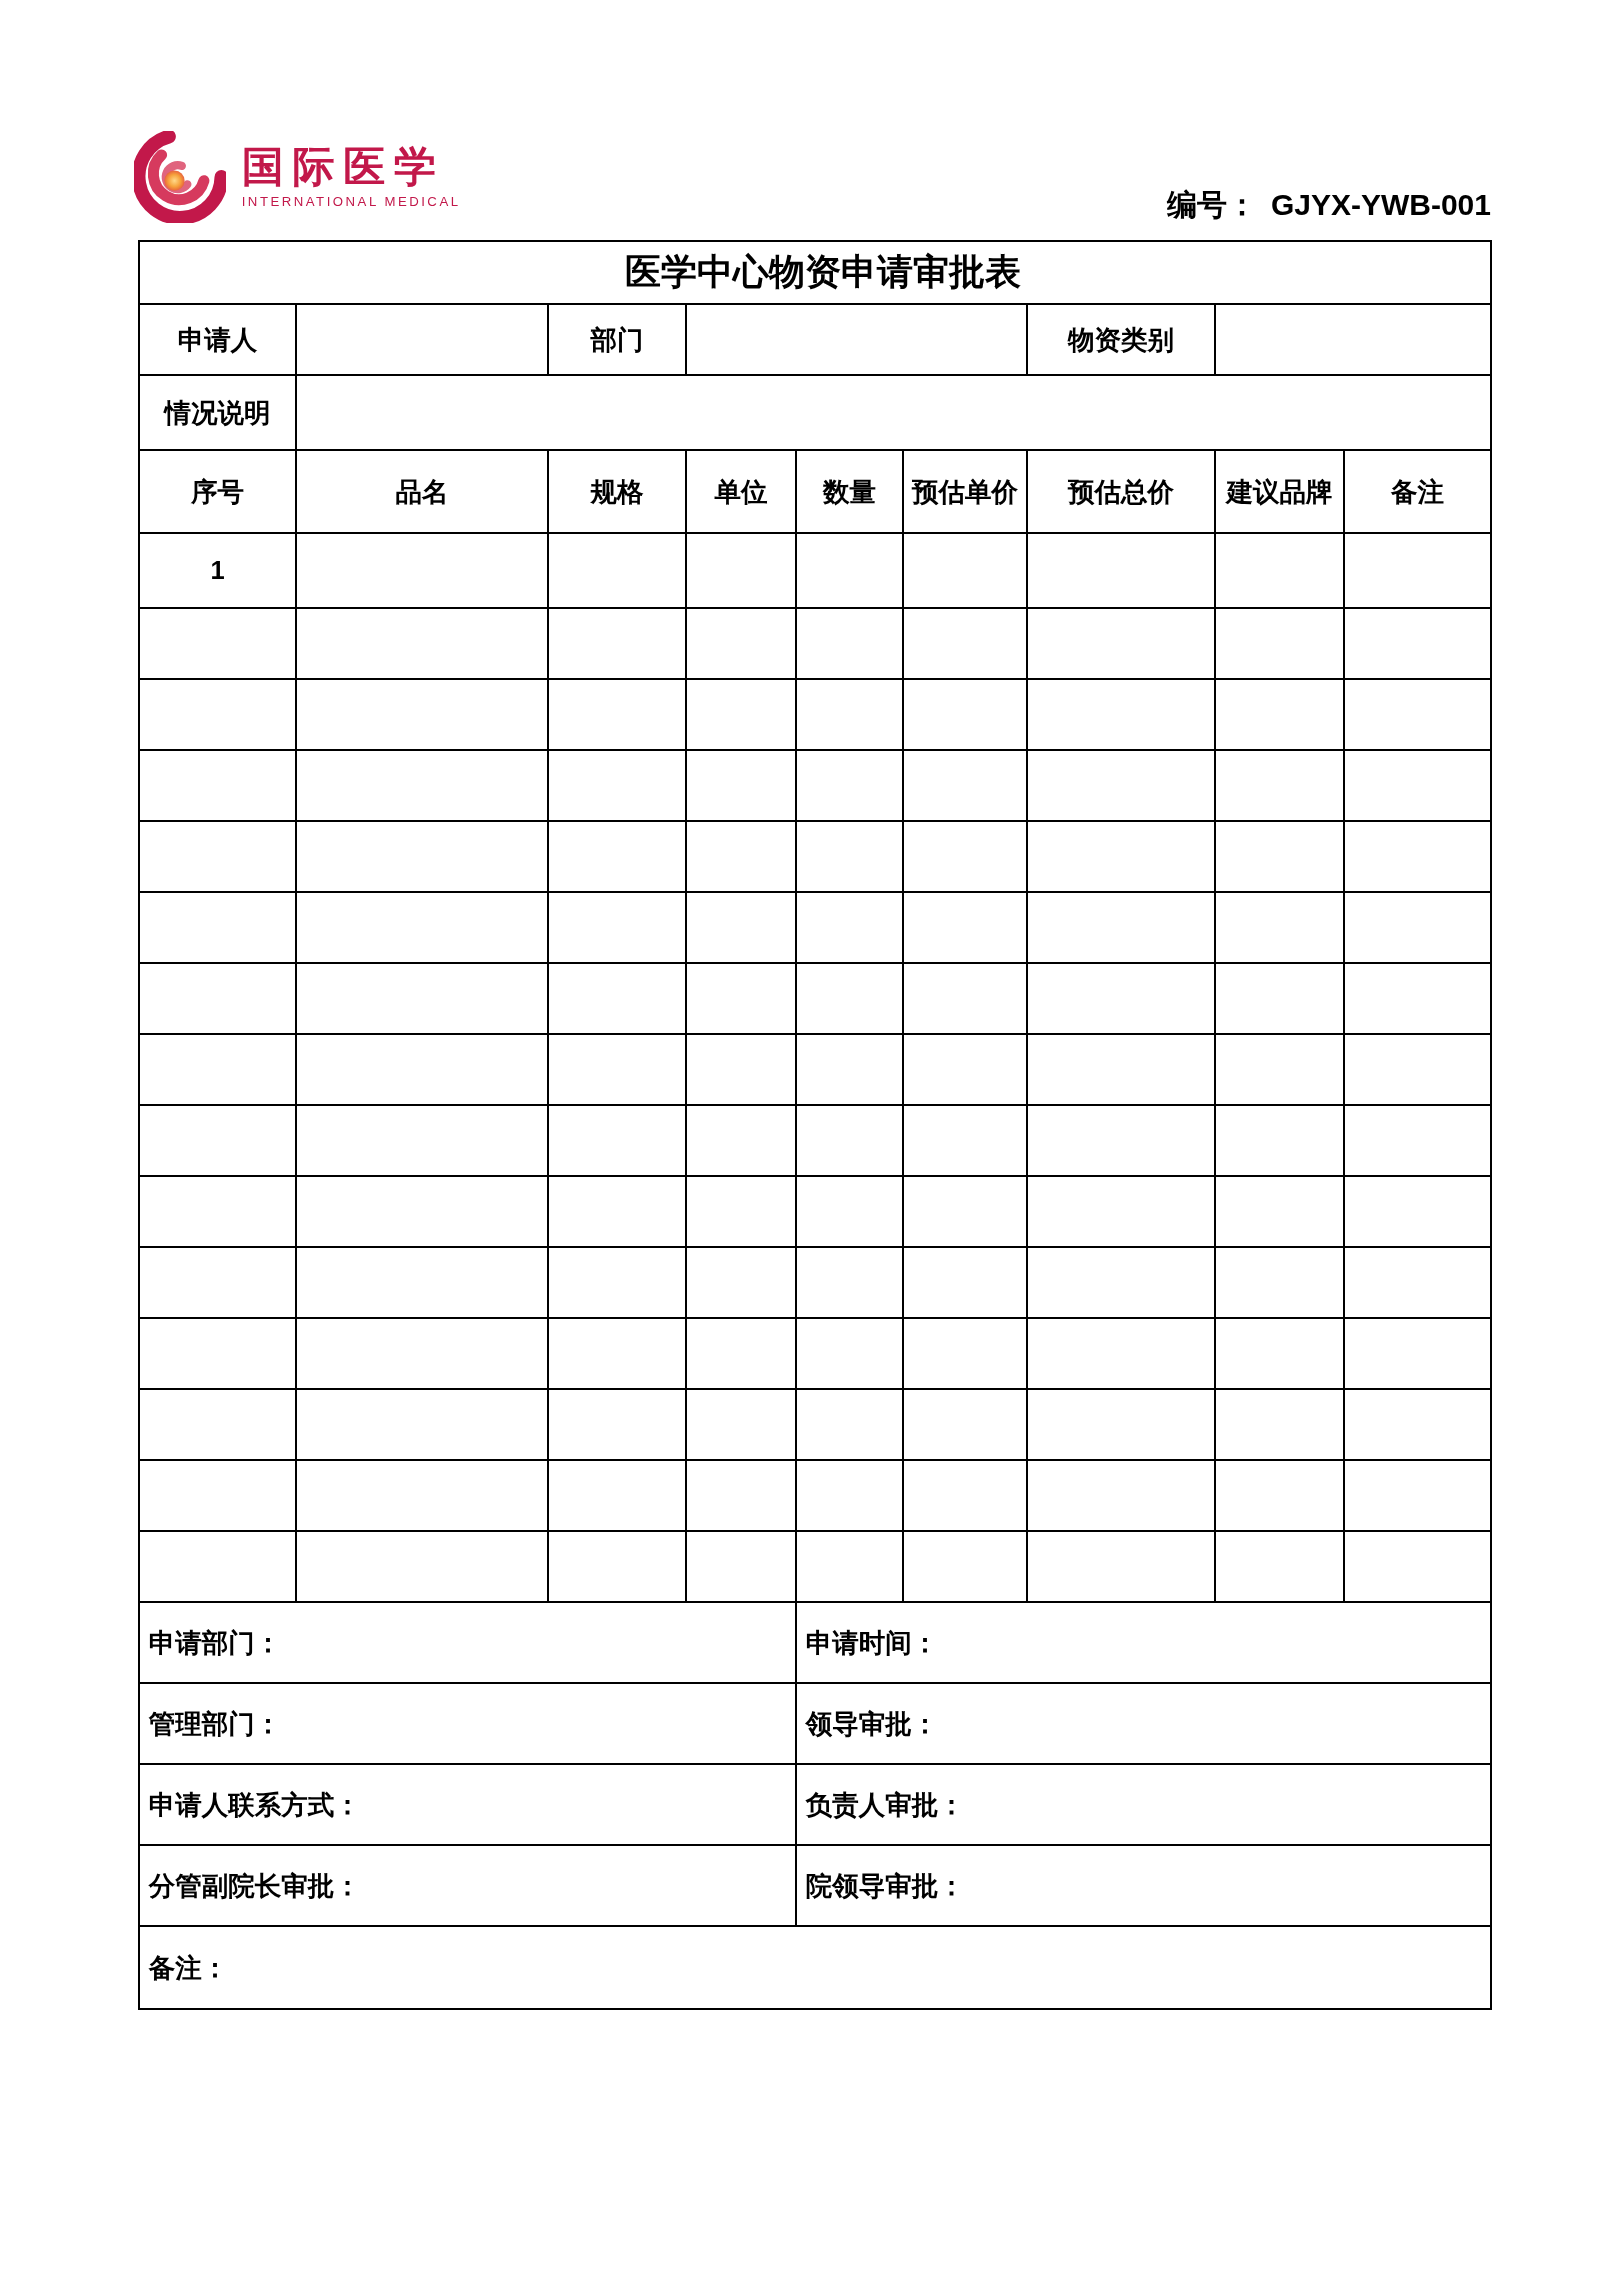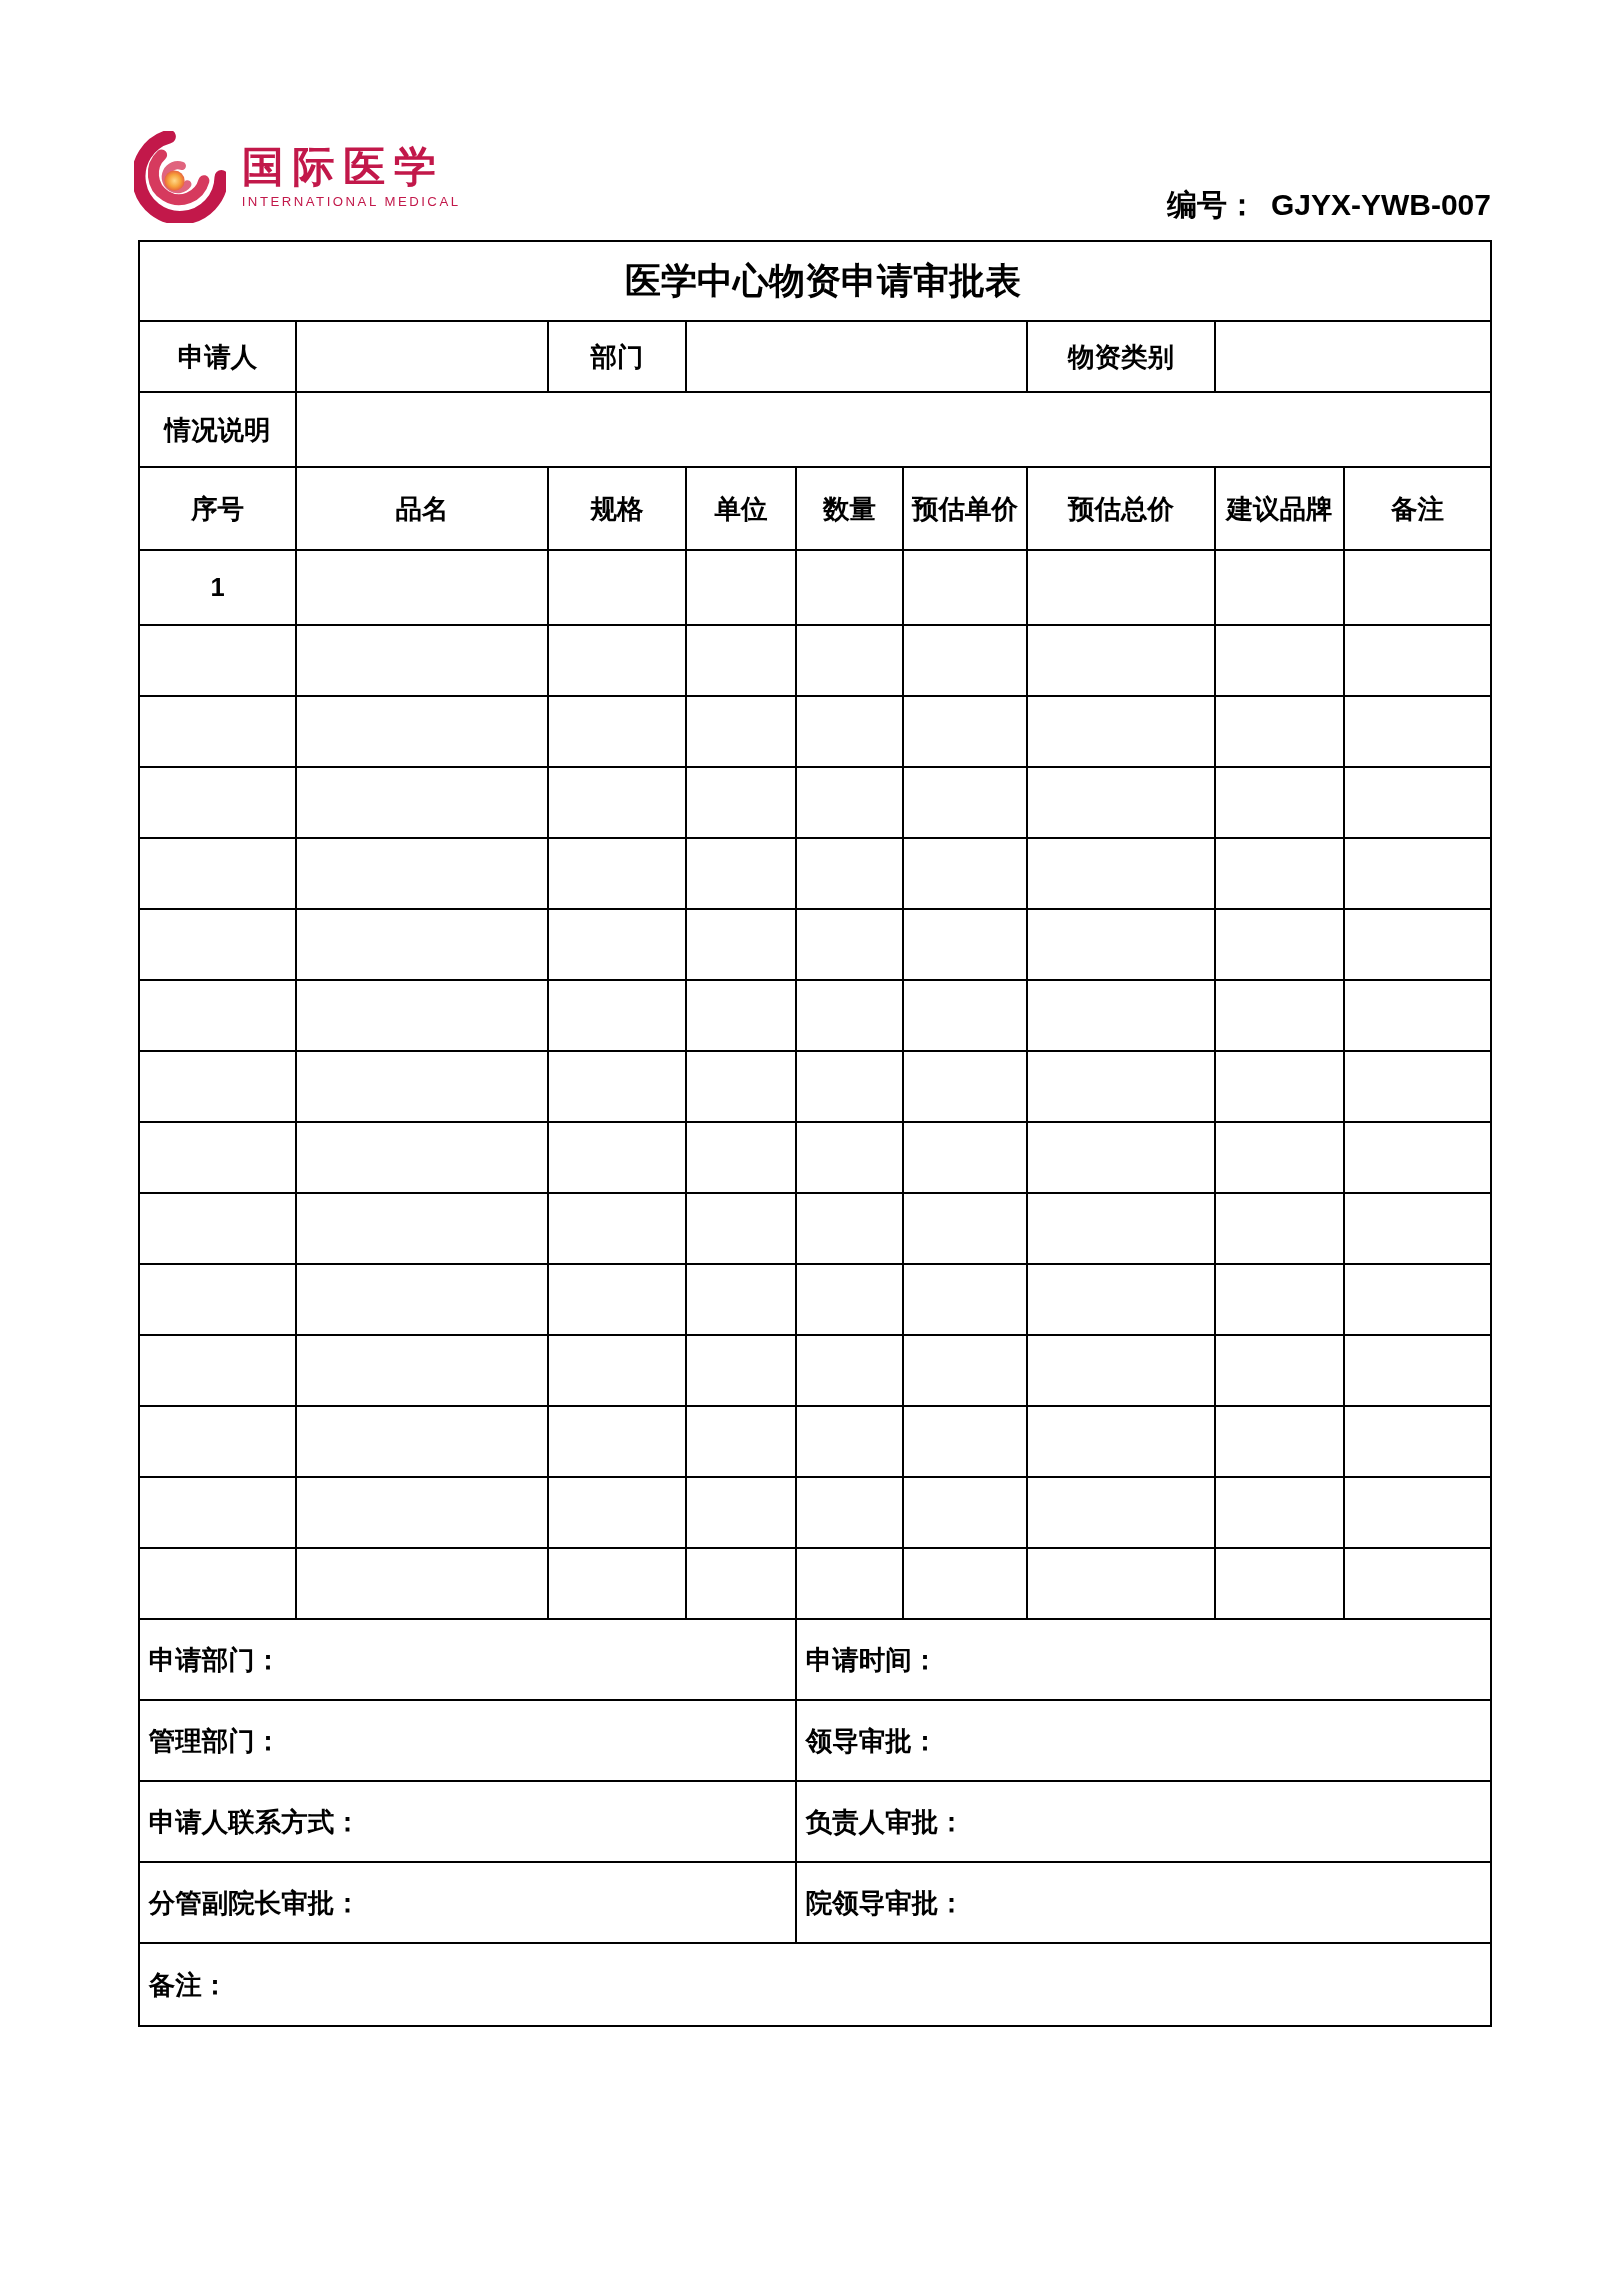--- a/index.html
+++ b/index.html
@@ -68,21 +68,21 @@
   }
   table.form td, table.form th {
     border: 2px solid #000;
     text-align: center;
     vertical-align: middle;
     font-weight: bold;
     font-size: 26.5px;
     padding: 0;
     overflow: hidden;
   }
-  tr.r-title td { height: 80px; font-size: 36px; padding-left: 16px; }
+  tr.r-title td { height: 63px; font-size: 36px; padding-left: 16px; }
   tr.r-info1 td { height: 71px; }
   tr.r-info2 td { height: 73px; }
   tr.r-sit  td  { height: 75px; margin-top: 29px; }
   tr.r-head th  { height: 83px; }
   tr.r-item1 td { height: 75px; font-size: 25.5px; }
   tr.r-item td  { height: 71px; }
   tr.r-foot td  { height: 81px; text-align: left; padding-left: 8.8px; }
   tr.r-note td  { height: 83px; text-align: left; padding-left: 8.8px; }
 
   .type-flex {
@@ -116,21 +116,21 @@
       </svg>
     </span>
     <span>
       <div class="logo-zh">国际医学</div>
       <div class="logo-en">INTERNATIONAL MEDICAL</div>
     </span>
   </div>
 
   <div class="doc-no">
     <span>编号：</span>
-    <span>GJYX-YWB-007</span>
+    <span>GJYX-YWB-001</span>
   </div>
 
   <table class="form">
     <colgroup>
       <col style="width:157px">
         <col style="width:252px">
         <col style="width:138px">
       <col style="width:110px">
         <col style="width:107px">
         <col style="width:124px">

